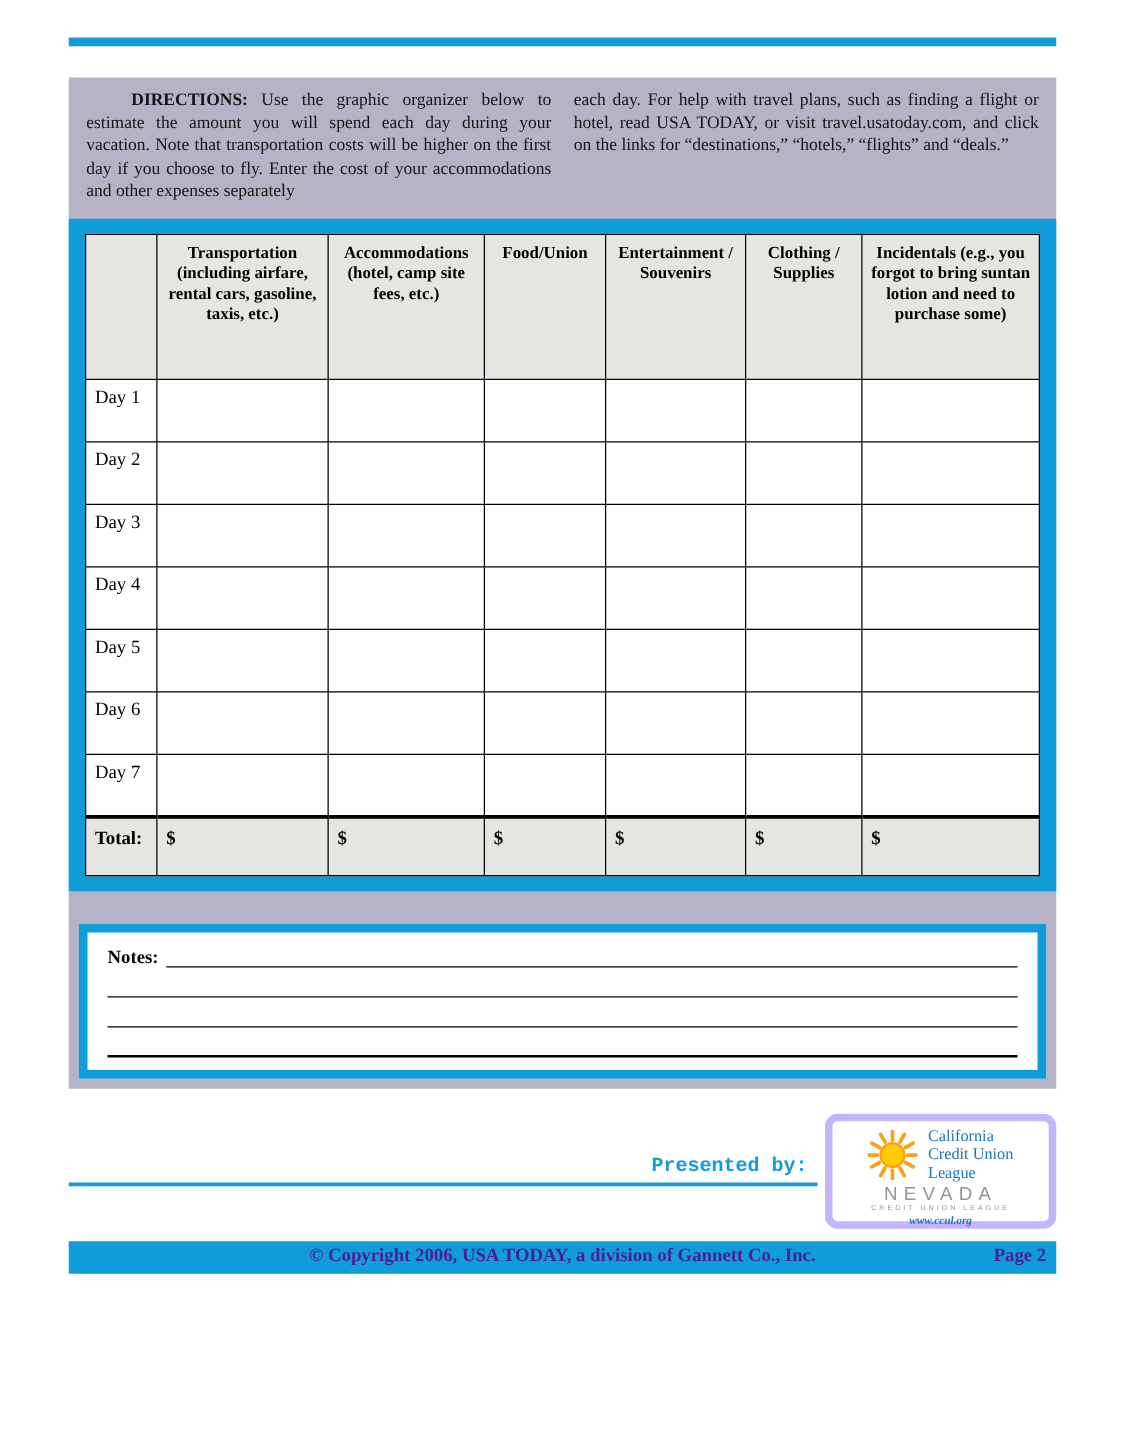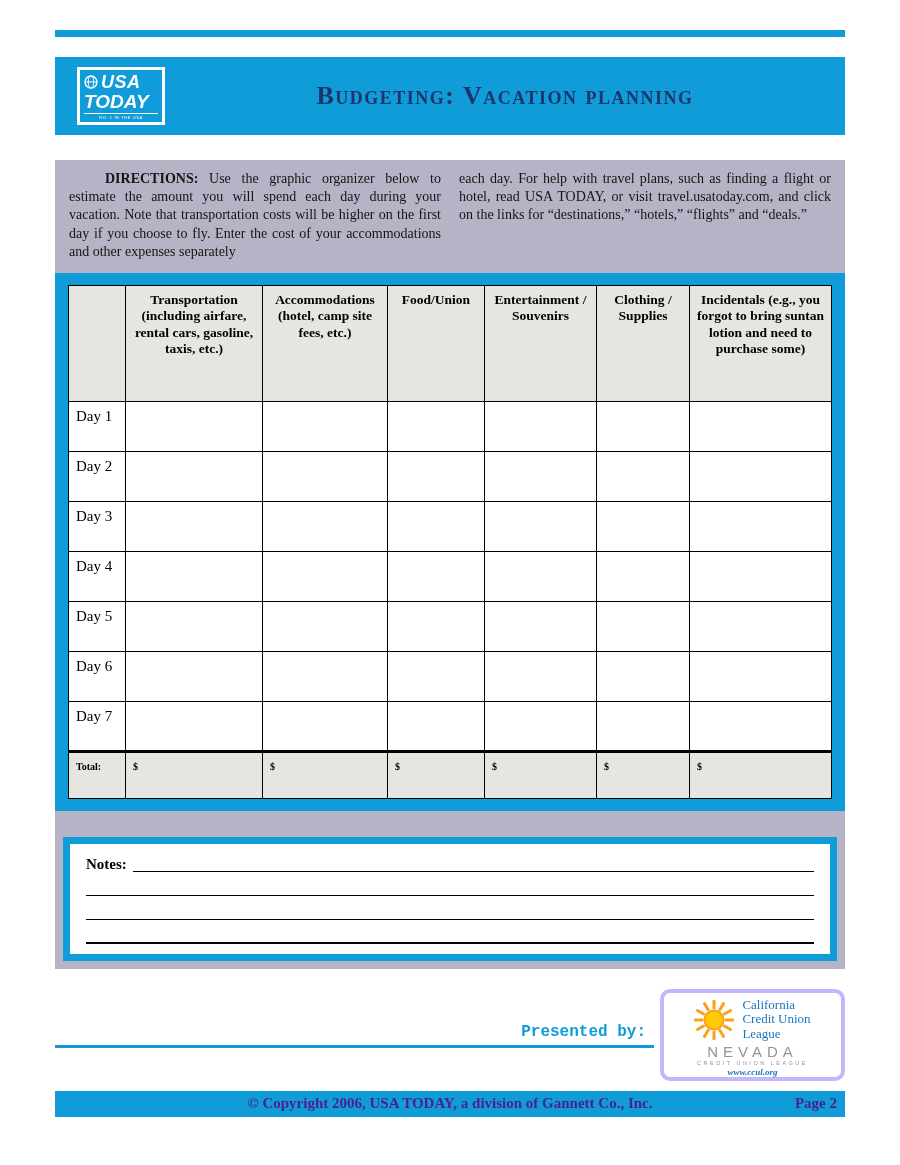--- a/index.html
+++ b/index.html
@@ -40,71 +40,52 @@
   
   .table-wrap{background:var(--blue);padding:12px 13px;margin-top:4px;}
   table{width:100%;border-collapse:collapse;table-layout:fixed;background:#fff;}
   th,td{border:1px solid #000;}
   thead tr{height:116px;}
   thead th{background:var(--tgray);font-weight:bold;font-size:13.5px;padding:6px 4px;vertical-align:top;text-align:center;line-height:1.22;}
   tr.day-row{height:50px;}
   th.day{background:#fff;font-weight:normal;font-size:15px;text-align:left;padding:6px 7px;vertical-align:top;}
   td.entry{background:#fff;}
   tr.total-row{height:47px;}
-  tr.total-row th,tr.total-row td{background:var(--tgray);border-top:3px solid #000;font-weight:bold;font-size:10px;vertical-align:top;padding:8px 7px;text-align:left;}
+  tr.total-row th,tr.total-row td{background:var(--tgray);border-top:3px solid #000;font-weight:bold;font-size:15px;vertical-align:top;padding:8px 7px;text-align:left;}
 
   
   .notes-box{margin:26px 8px 0;border:7px solid var(--blue);background:#fff;padding:10px 16px 10px;}
   .notes-row{display:flex;align-items:flex-end;gap:6px;height:18px;}
   .notes-label{font-weight:bold;font-size:15px;line-height:1;}
   .notes-first-line{flex:1;border-bottom:1.5px solid #000;height:100%;}
   .nline{border-bottom:1.5px solid #000;height:24px;}
   .nline.thick{border-bottom-width:2.5px;}
 
   
   .presented-row{display:flex;margin-top:20px;align-items:center;}
   .pb-left{flex:1;text-align:right;padding:0 8px 4px 0;border-bottom:3px solid var(--blue);}
   .pb-label{color:var(--blue);font-weight:bold;font-size:16px;font-family:Liberation Mono, monospace;}
-  .logo-card{width:185px;height:92px;border:4px solid #c4b5fd;border-radius:10px;background:#fff;margin-left:6px;padding:5px 8px 4px;display:flex;flex-direction:column;}
+  .logo-card{width:185px;height:92px;border:6px solid #c4b5fd;border-radius:10px;background:#fff;margin-left:6px;padding:5px 8px 4px;display:flex;flex-direction:column;}
   .lc-top{display:flex;gap:8px;align-items:center;justify-content:center;}
   .lc-text{color:var(--ccul-blue);font-size:13px;line-height:1.12;}
   .lc-nevada{text-align:center;color:#939598;letter-spacing:5px;font-size:15px;font-family:"Liberation Sans","DejaVu Sans",sans-serif;margin-top:2px;line-height:1.1;}
   .lc-sub{text-align:center;color:#939598;font-size:5.5px;letter-spacing:2.5px;font-family:"Liberation Sans","DejaVu Sans",sans-serif;line-height:1.2;}
   .lc-url{text-align:center;color:var(--ccul-blue);font-weight:bold;font-style:italic;font-size:9px;line-height:1.2;}
 
   
   .footer-bar{margin-top:10px;height:26px;background:var(--blue);position:relative;display:flex;align-items:center;justify-content:center;color:#4c1d95;font-weight:bold;font-size:15px;}
   .footer-page{position:absolute;right:8px;top:0;height:100%;display:flex;align-items:center;}
 </style>
 </head>
 <body>
 
 <div class="content">
 
   <div class="top-stripe"></div>
 
-  <div class="header-bar">
-    <div class="logo-box">
-      <div class="logo-inner">
-        <div class="logo-row1">
-          <span style="display:inline-flex;">
-            <svg width="14" height="14" viewBox="0 0 14 14">
-              <circle cx="7" cy="7" r="6" fill="none" stroke="#fff" stroke-width="1.3"></circle>
-              <line x1="1" y1="7" x2="13" y2="7" stroke="#fff" stroke-width="1"></line>
-              <ellipse cx="7" cy="7" rx="2.8" ry="6" fill="none" stroke="#fff" stroke-width="1"></ellipse>
-            </svg>
-          </span>
-          <span class="logo-usa">USA</span>
-        </div>
-        <div class="logo-today">TODAY</div>
-        <div class="logo-tagline">NO. 1 IN THE USA</div>
-      </div>
-    </div>
-    <div class="header-title">Budgeting: Vacation planning</div>
-  </div>
 
   <div class="panel">
 
     <div class="directions">
       <p><span class="dir-label">DIRECTIONS:</span> <span>Use the graphic organizer below to estimate the amount you will spend each day during your vacation. Note that transportation costs will be higher on the first day if you choose to fly. Enter the cost of your accommodations and other expenses separately</span></p>
       <p><span>each day. For help with travel plans, such as finding a flight or hotel, read USA TODAY, or visit travel.usatoday.com, and click on the links for “destinations,” “hotels,” “flights” and “deals.”</span></p>
     </div>
 
     <div class="table-wrap">
       <table>

